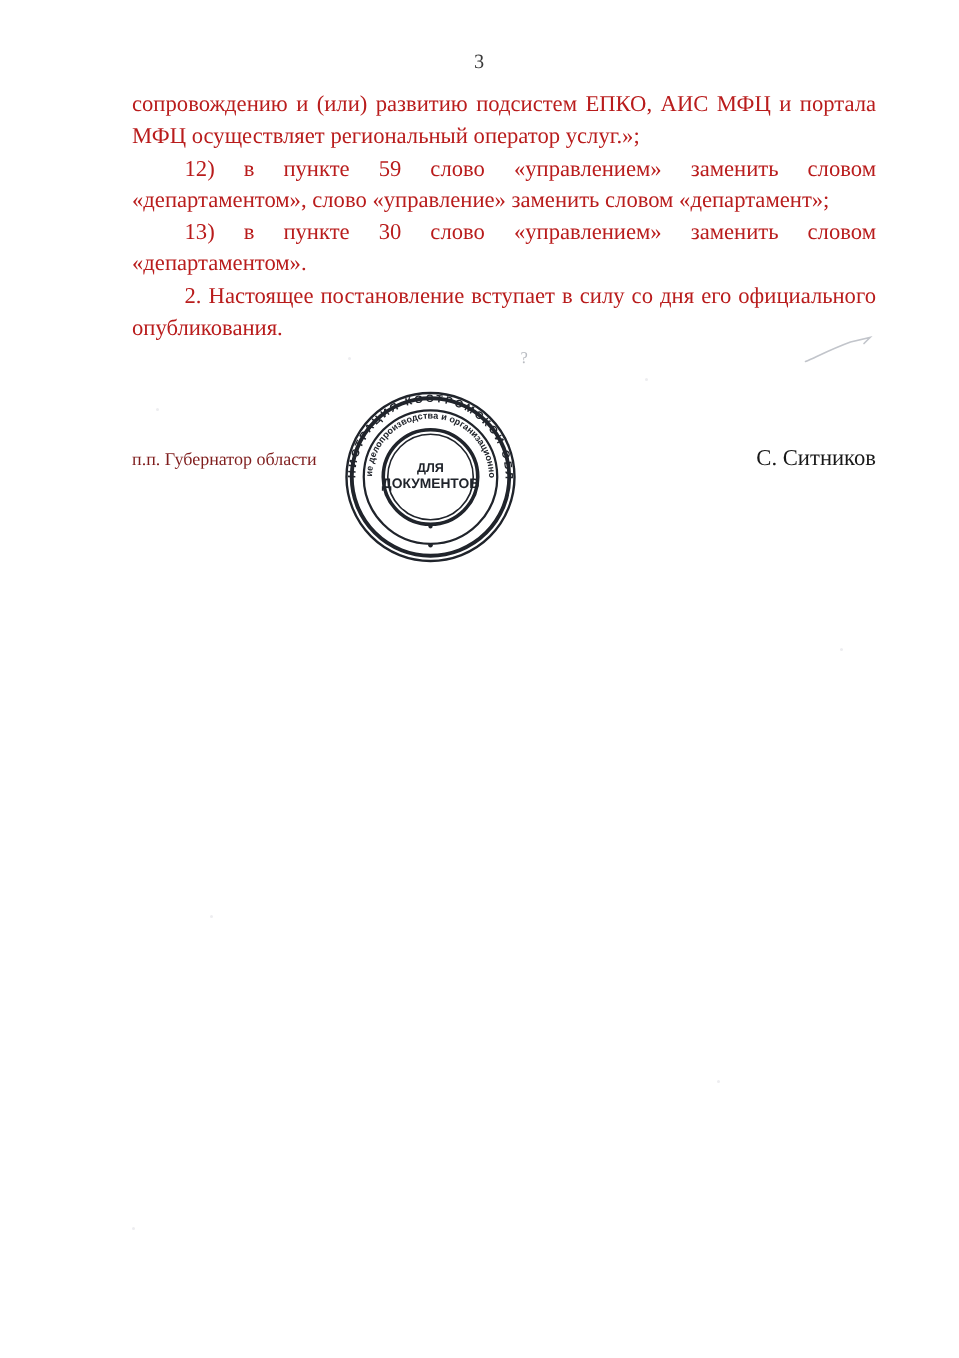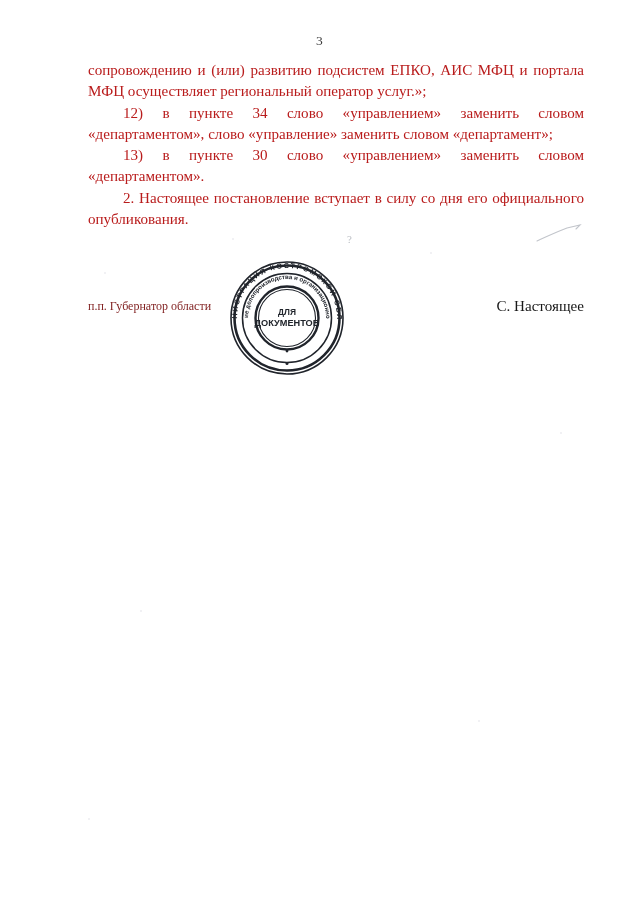--- a/index.html
+++ b/index.html
@@ -144,21 +144,21 @@
 
 <div class="page">
 
   <div class="page-number">3</div>
 
   <div class="body-text">
 
     <p class="para tight-justify">сопровождению и (или) развитию подсистем ЕПКО, АИС МФЦ и портала МФЦ осуществляет региональный оператор услуг.»;</p>
 
 
-    <p class="para indent tight-justify">12) в пункте 34 слово «управлением» заменить словом «департаментом», слово «управление» заменить словом «департамент»;</p>
+    <p class="para indent tight-justify">12) в пункте 59 слово «управлением» заменить словом «департаментом», слово «управление» заменить словом «департамент»;</p>
 
     <p class="para indent tight-justify">13) в пункте 30 слово «управлением» заменить словом «департаментом».</p>
 
     <p class="para indent tight-justify">2. Настоящее постановление вступает в силу со дня его официального опубликования.</p>
   </div>
 
   <div class="artifact artifact-mark">?</div>
 
   <div class="artifact artifact-stroke">
     <svg width="46" height="18" viewBox="0 0 46 18">
@@ -169,21 +169,21 @@
   <div class="speck" style="left:232px; top:238px; width:2px; height:2px;"></div>
   <div class="speck" style="left:430px; top:252px; width:2px; height:2px;"></div>
   <div class="speck" style="left:104px; top:272px; width:2px; height:2px;"></div>
   <div class="speck" style="left:560px; top:432px; width:2px; height:2px;"></div>
   <div class="speck" style="left:140px; top:610px; width:2px; height:2px;"></div>
   <div class="speck" style="left:478px; top:720px; width:2px; height:2px;"></div>
   <div class="speck" style="left:88px; top:818px; width:2px; height:2px;"></div>
 
   <div class="signature-row">
     <div class="signature-title">п.п. Губернатор области</div>
-    <div class="signature-name">С. Настоящее</div>
+    <div class="signature-name">С. Ситников</div>
   </div>
 
   <div class="stamp">
     <svg viewBox="0 0 118 118" xmlns="http://www.w3.org/2000/svg">
       <defs>
 
         <path id="outerArcTop" d="M 9,59 A 50,50 0 0 1 109,59" fill="none"></path>
 
         <path id="outerArcBottom" d="M 109,59 A 50,50 0 0 1 9,59" fill="none"></path>
 

